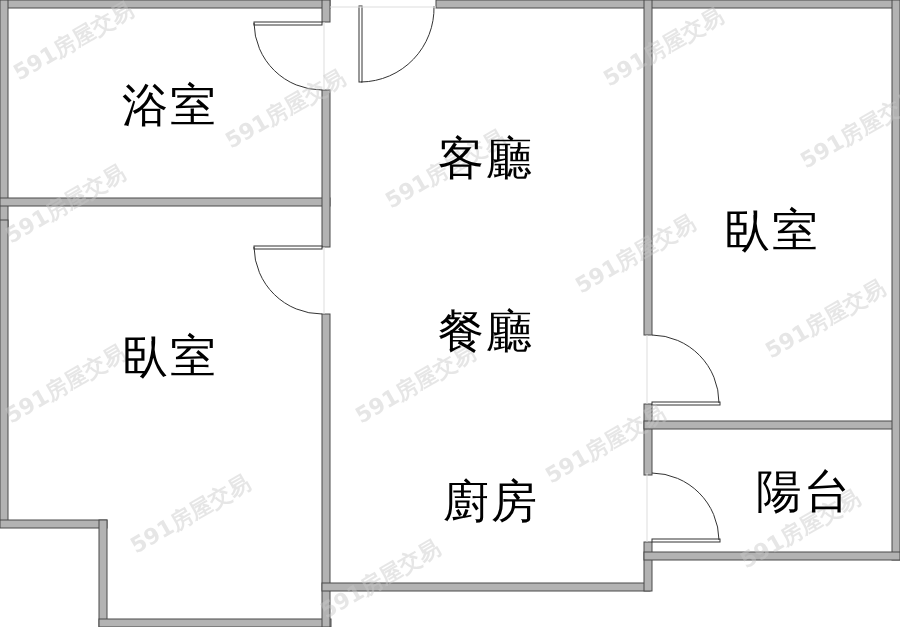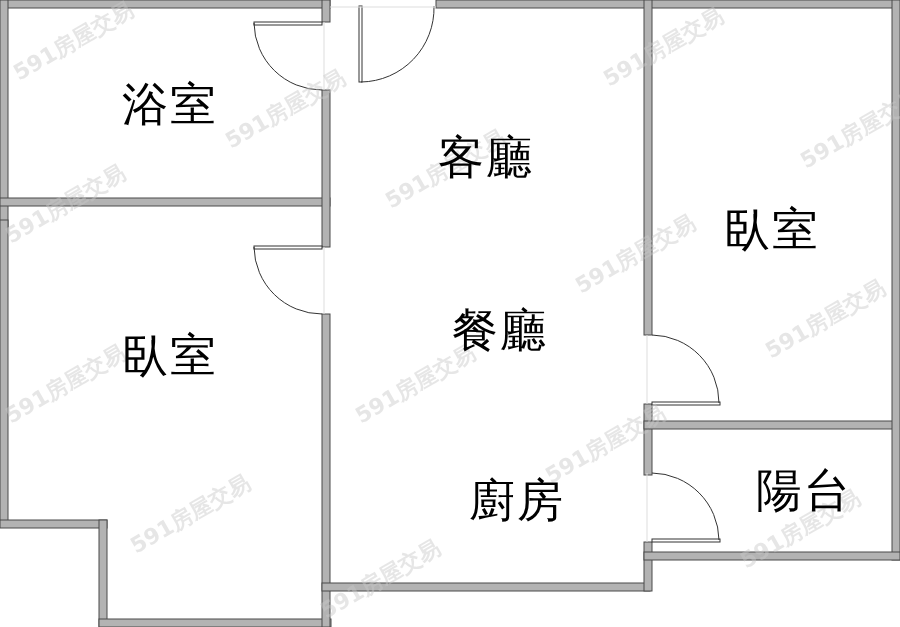--- a/index.html
+++ b/index.html
@@ -1,20 +1,20 @@
 <!DOCTYPE html>
 <html><head>
 <meta charset="utf-8">
 <style>
   html, body { margin: 0; padding: 0; background: #ffffff; }
   body { width: 900px; height: 627px; position: relative; overflow: hidden; font-family: "DejaVu Sans", sans-serif; }
   #plan { position: absolute; left: 0; top: 0; }
   .room-label {
     position: absolute;
-    font-family: Liberation Serif, serif;
+    font-family: Liberation Sans, sans-serif;
     font-size: 46px;
     color: #000;
     letter-spacing: 2px;
     white-space: nowrap;
     line-height: 1;
   }
   .wm {
     position: absolute;
     font-family: "DejaVu Sans", sans-serif;
     font-size: 22px;
@@ -109,16 +109,16 @@
     <div class="wm" style="left: 125px; top: 535px;">591房屋交易</div>
     <div class="wm" style="left: 315px; top: 600px;">591房屋交易</div>
     <div class="wm" style="left: 735px; top: 550px;">591房屋交易</div>
     <div class="wm" style="left: 0px; top: 225px;">591房屋交易</div>
     <div class="wm" style="left: 0px; top: 405px;">591房屋交易</div>
   </div>
 
 <div class="room-label" id="lbl-0" style="left: 122px; top: 82px;">浴室</div>
 <div class="room-label" id="lbl-1" style="left: 438px; top: 135px;">客廳</div>
 <div class="room-label" id="lbl-2" style="left: 724px; top: 207px;">臥室</div>
-<div class="room-label" id="lbl-3" style="left: 452px; top: 308px;">餐廳</div>
+<div class="room-label" id="lbl-3" style="left: 438px; top: 308px;">餐廳</div>
 <div class="room-label" id="lbl-4" style="left: 122px; top: 333px;">臥室</div>
-<div class="room-label" id="lbl-5" style="left: 469px; top: 478px;">廚房</div>
+<div class="room-label" id="lbl-5" style="left: 443px; top: 478px;">廚房</div>
 <div class="room-label" id="lbl-6" style="left: 756px; top: 468px;">陽台</div>
 
 </body></html>

